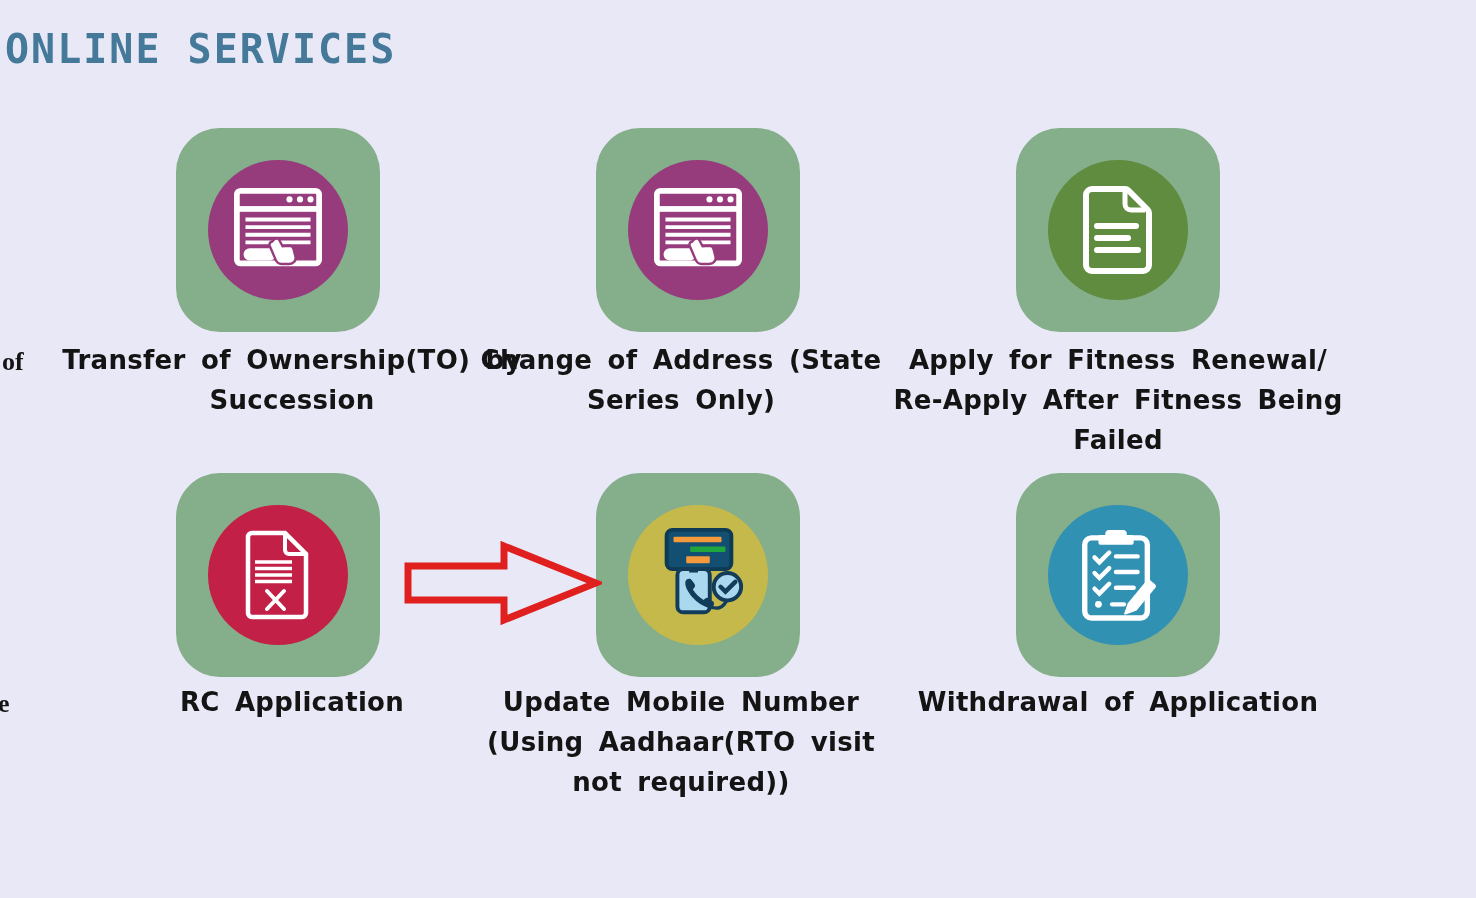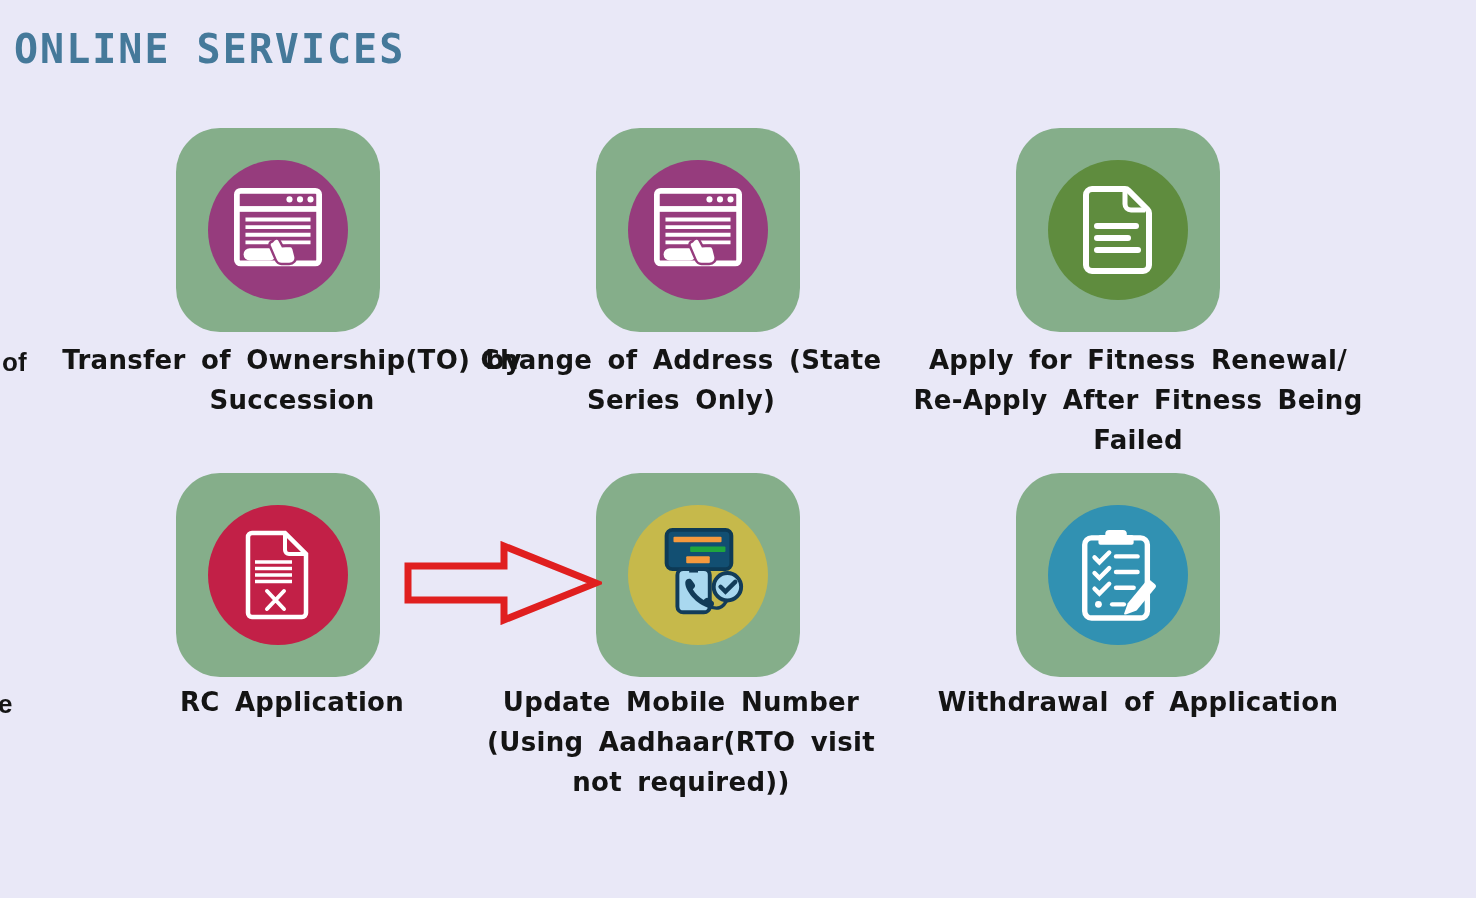--- a/index.html
+++ b/index.html
@@ -4,21 +4,21 @@
 <style>
   html,body{margin:0;padding:0;}
   body{
     width:1476px;height:898px;
     background:#e9e8f7;
     position:relative;
     overflow:hidden;
     font-family:"Liberation Sans",sans-serif;
   }
   .page-title{
-    position:absolute;left:14px;top:26px;
+    position:absolute;left:5px;top:26px;
     font-family:"DejaVu Sans Mono",monospace;
     font-weight:bold;font-size:40px;letter-spacing:2px;
     color:#45799a;white-space:nowrap;
   }
   .tile{
     position:absolute;width:204px;height:204px;
     background:#85ae8a;border-radius:44px;
     display:flex;align-items:center;justify-content:center;
     cursor:pointer;
   }
@@ -31,26 +31,26 @@
     font-family:"DejaVu Sans",sans-serif;
     font-weight:bold;font-size:26px;line-height:40px;
     color:#141414;word-spacing:6px;letter-spacing:0.3px;
     cursor:pointer;
   }
   
   .c1{left:176px;} .c2{left:596px;} .c3{left:1016px;}
   .r1{top:128px;}  .r2{top:473px;}
   .lab-c1{left:42px;width:500px;}
   .lab-c2{left:461px;width:440px;}
-  .lab-c3{left:908px;width:460px;}
+  .lab-c3{left:888px;width:460px;}
   .lab-r1{top:340px;}
   .lab-r2{top:682px;}
   .edge-fragment{
     position:absolute;
-    font-family:Liberation Sans, sans-serif;
+    font-family:Liberation Serif, serif;
     font-weight:bold;font-size:26px;line-height:40px;color:#141414;
   }
   .arrow-annotation{
     position:absolute;left:402px;top:541px;width:200px;height:84px;
   }
 </style>
 </head>
 <body>
 
 <div class="page-title">ONLINE SERVICES</div>

